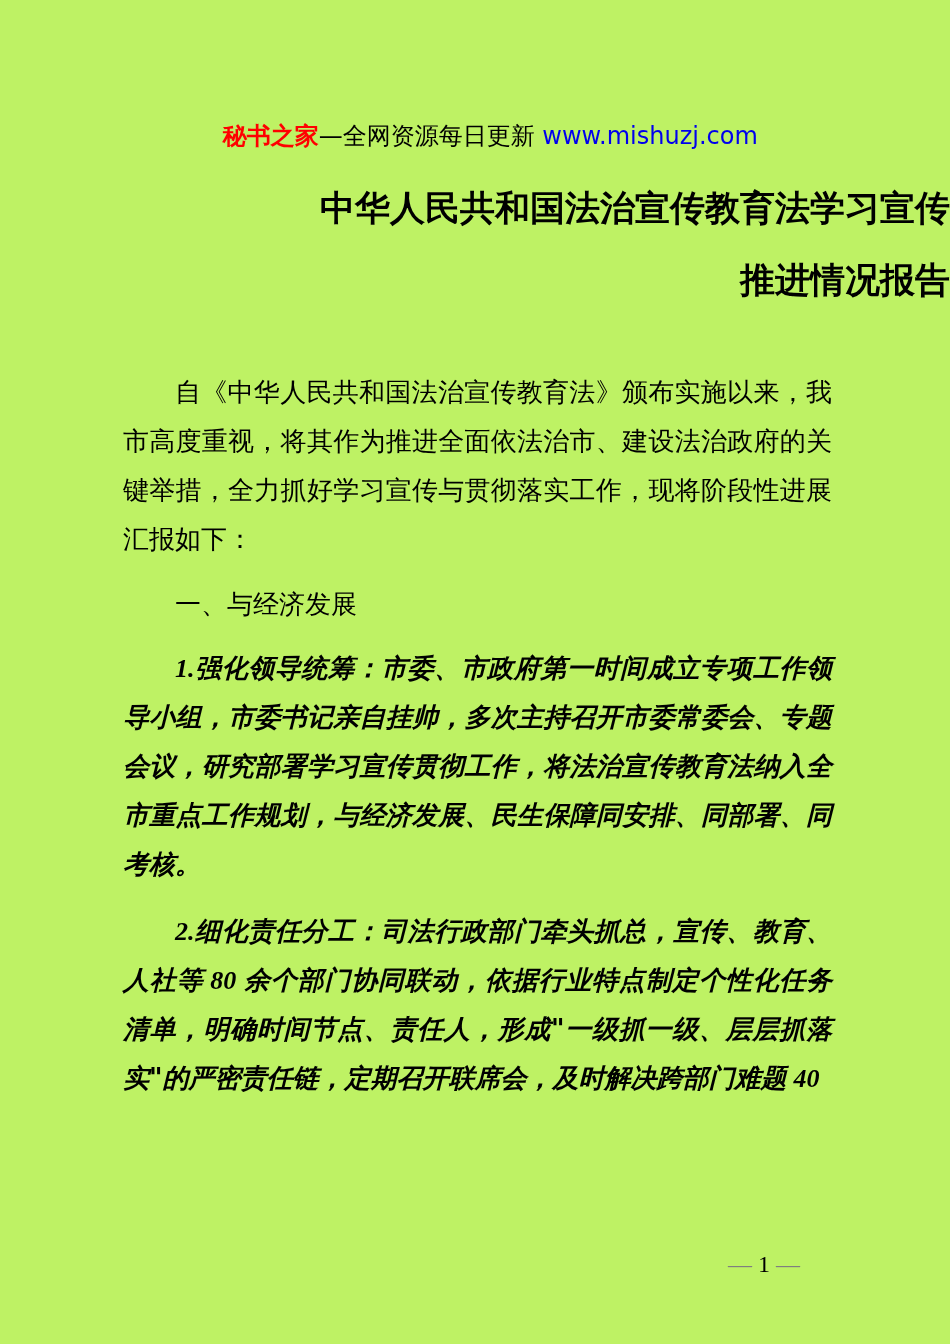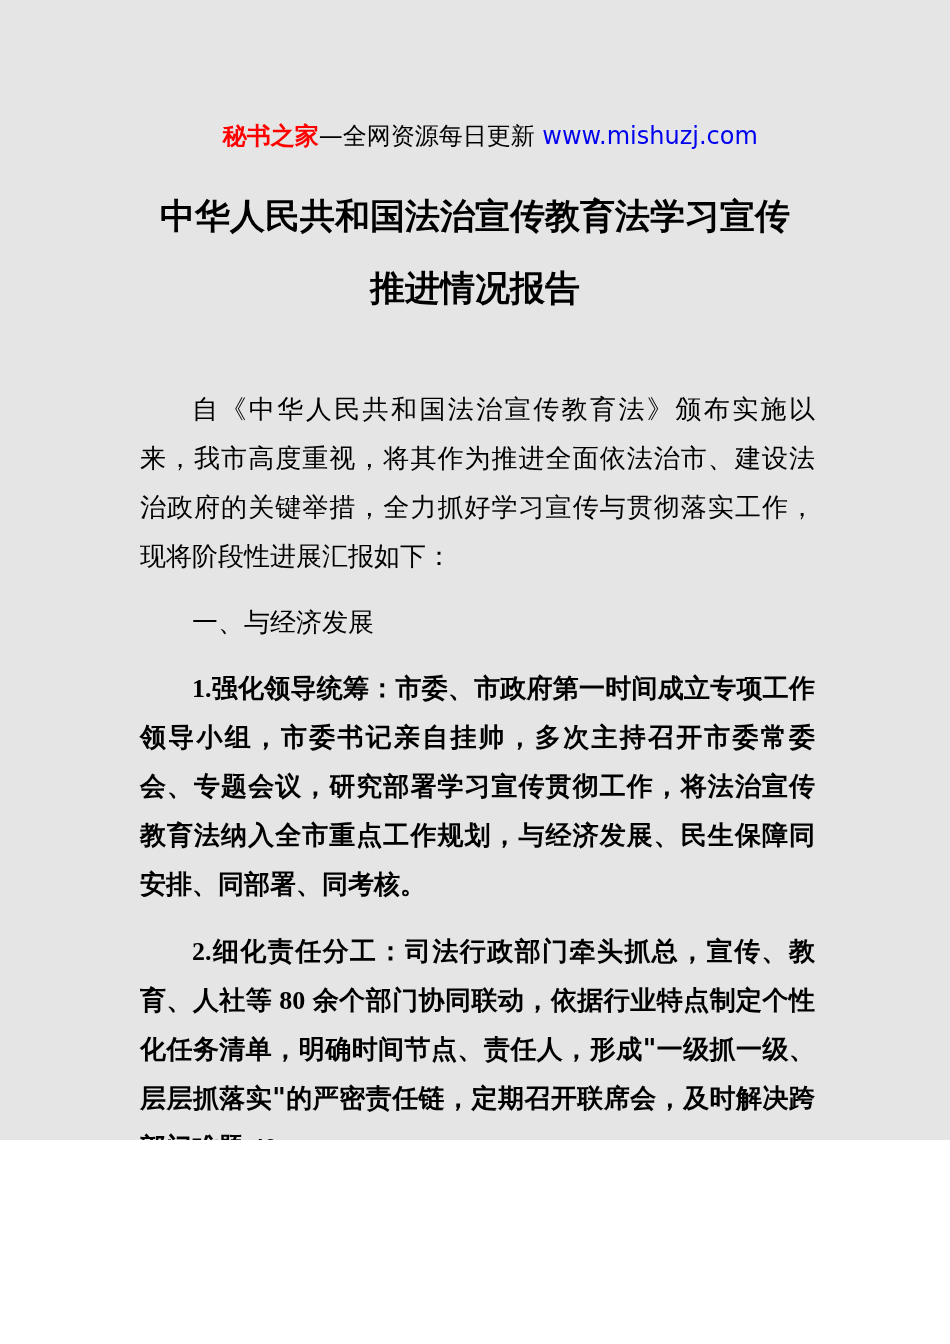--- a/index.html
+++ b/index.html
@@ -3,22 +3,22 @@
 <meta charset="utf-8">
 <style>
   html, body {
     margin: 0;
     padding: 0;
     background: #ffffff;
   }
   .page {
     position: relative;
     width: 950px;
-    height: 1140px;
-    background: #e5e5e5;
+    height: 1344px;
+    background: #bef264;
     overflow: hidden;
     font-family: "DejaVu Sans", "Liberation Sans", sans-serif;
     color: #000000;
   }
   
   .site-header {
     position: absolute;
     top: 88px;
     left: 0;
     right: 0;
@@ -33,49 +33,50 @@
   }
   .site-tagline {
     color: #000000;
   }
   .site-url {
     color: #0000ee;
   }
   
   .doc-title {
     position: absolute;
-    top: 180px;
+    top: 172px;
     left: 0;
     right: 0;
-    text-align: center;
+    text-align: right;
     font-size: 35px;
     font-weight: 700;
     line-height: 72px;
     color: #000000;
   }
   
   .content {
     position: absolute;
     top: 368px;
     left: 123px;
     width: 709px;
     font-size: 26px;
     line-height: 49px;
     text-align: justify;
   }
   .content p {
-    margin: 17px;
+    margin: 0;
     text-indent: 52px;
   }
   .heading1 { margin-top: 16px !important; }
   .heading2 { margin-top: 11px !important; }
   .item-1   { margin-top: 15px !important; }
   .item-2   { margin-top: 18px !important; }
   .bold-para {
     font-weight: 900;
+    font-style: italic;
   }
   .serif-num {
     font-family: "Liberation Serif", "DejaVu Serif", serif;
     font-weight: bold;
   }
   .inline-num {
     margin: 0 7px;
   }
   
   .page-footer {

